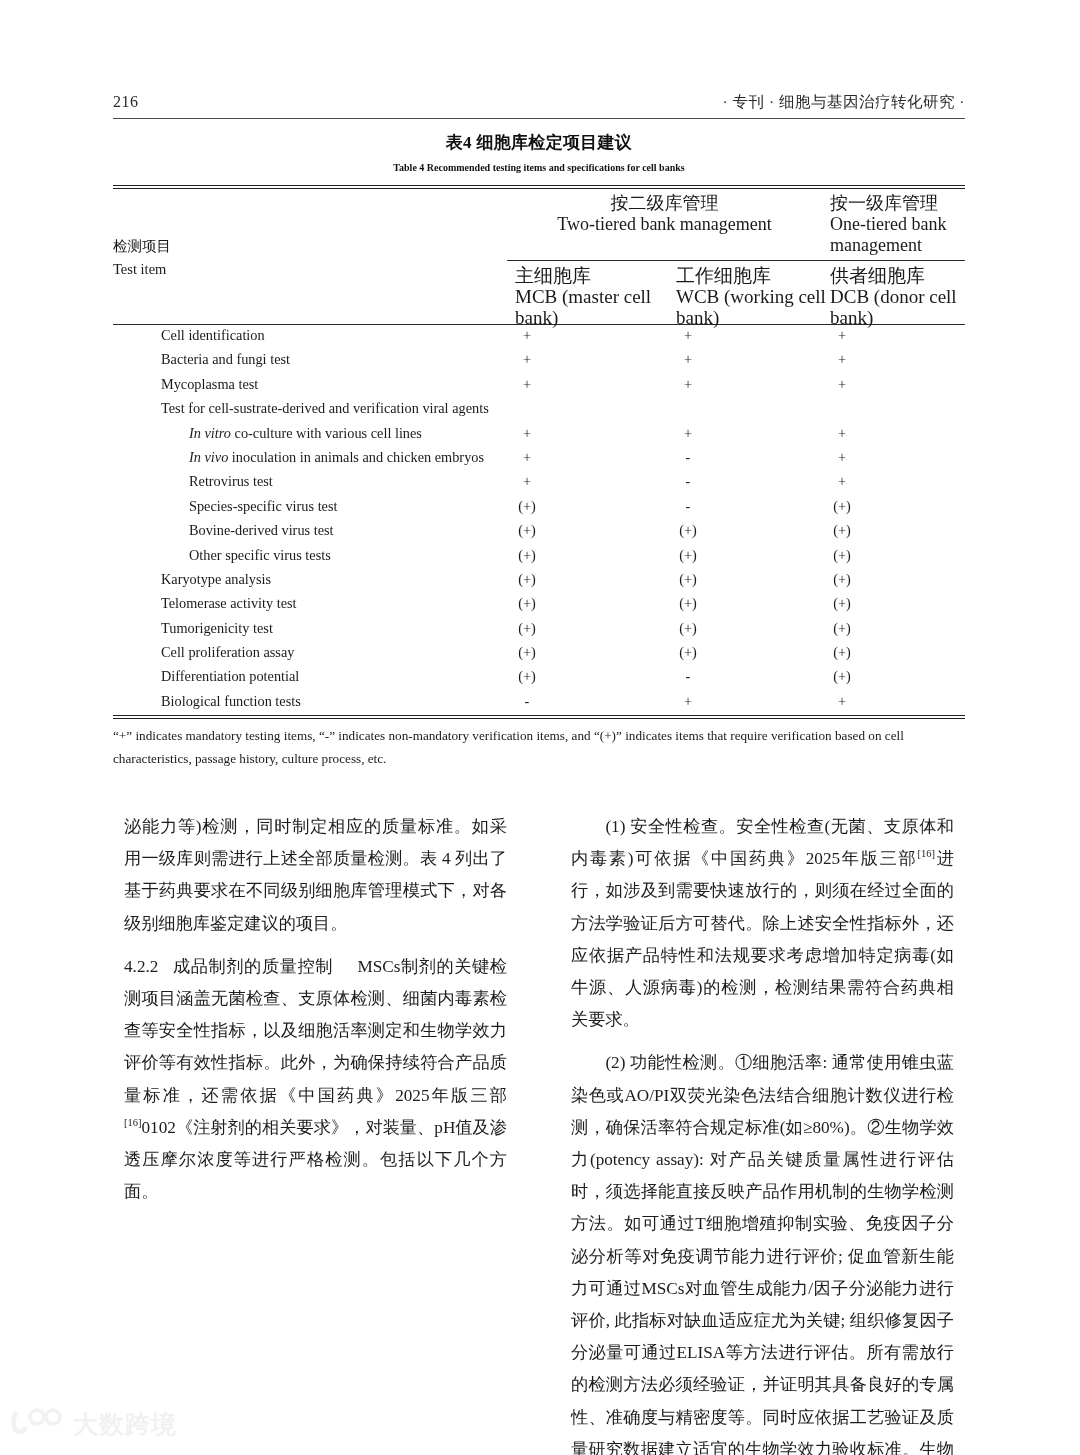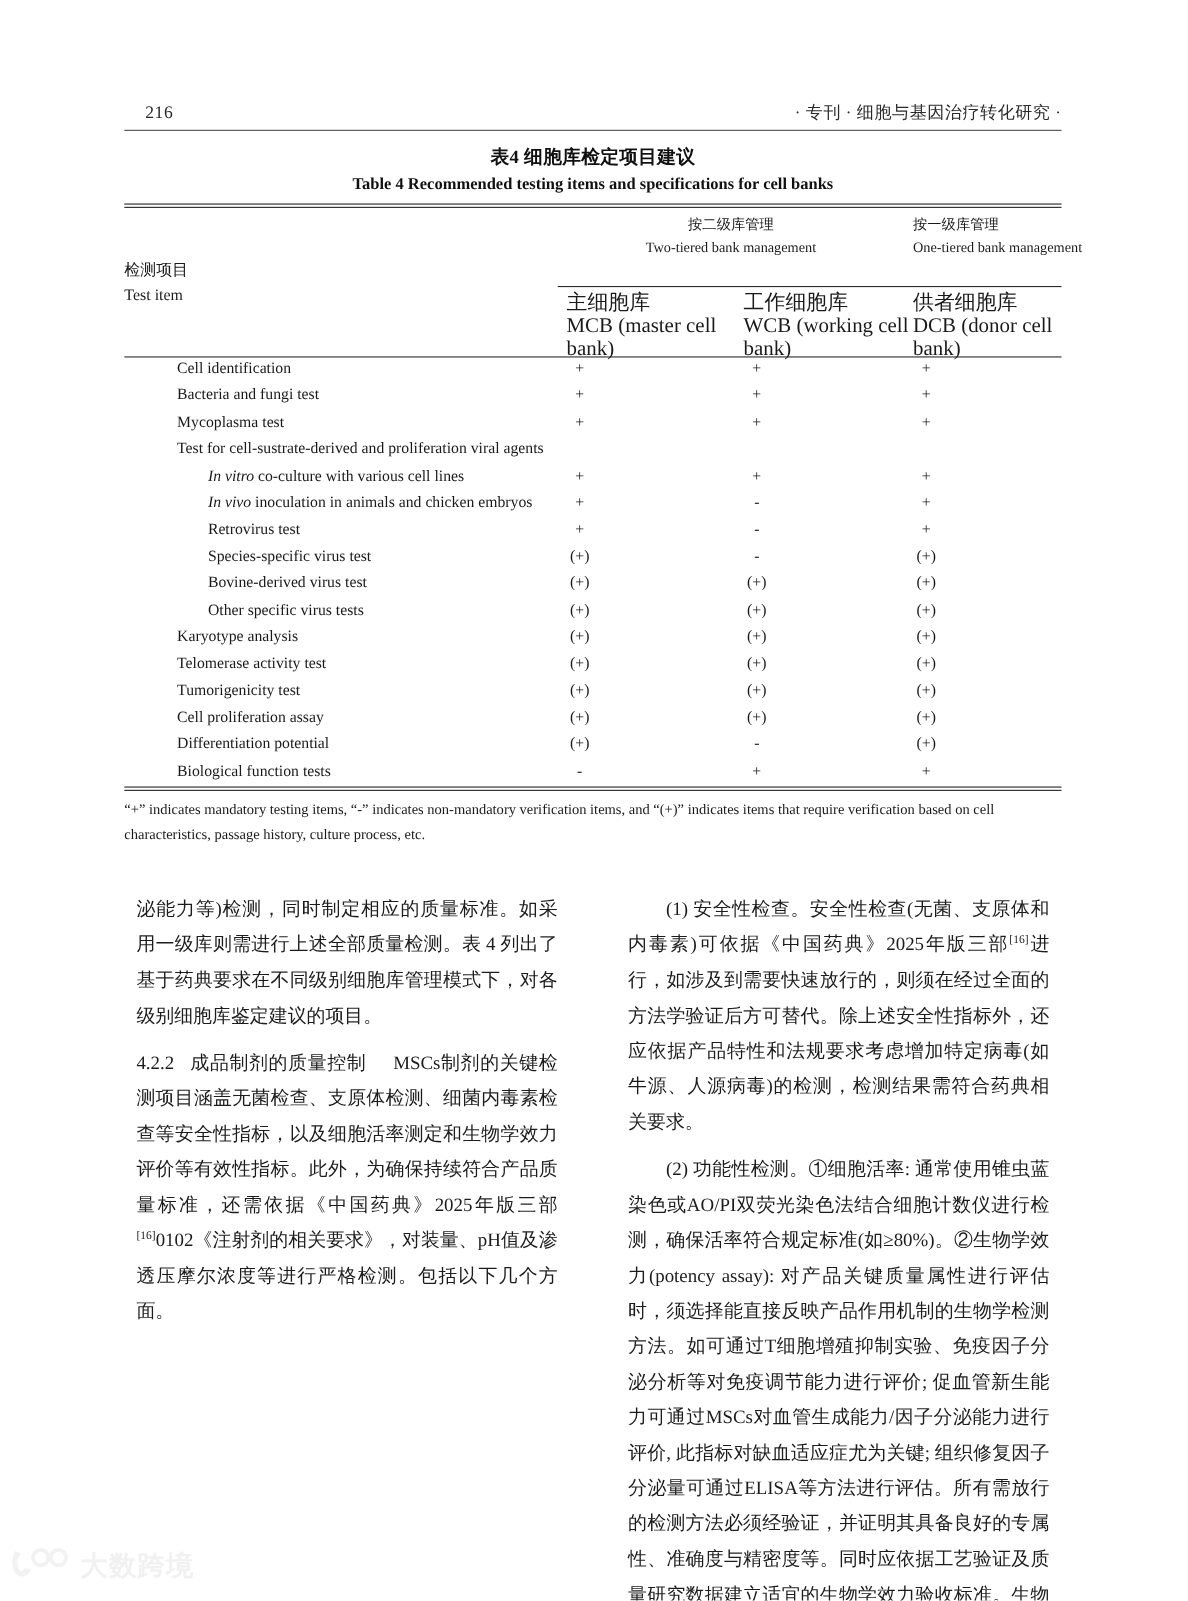--- a/index.html
+++ b/index.html
@@ -21,21 +21,20 @@
     top: 92px;
     width: 852px;
     display: flex;
     align-items: baseline;
     justify-content: space-between;
   }
   .folio {
     font-size: 16px;
     letter-spacing: 0.5px;
     color: #2a2a2a;
-    margin-left: 19px;
   }
   .running-head {
     font-size: 15.5px;
     color: #2a2a2a;
     letter-spacing: 0.5px;
   }
   .header-rule {
     position: absolute;
     left: 113px;
     top: 118px;
@@ -53,21 +52,21 @@
     text-align: center;
   }
   .caption-cn {
     font-size: 17px;
     font-weight: bold;
     letter-spacing: 0.3px;
     line-height: 24px;
     color: #111;
   }
   .caption-en {
-    font-size: 15px;
+    font-size: 10px;
     font-weight: bold;
     line-height: 24px;
     color: #111;
     margin-top: 1px;
   }
 
   
   .tbl {
     position: absolute;
     left: 113px;
@@ -91,21 +90,21 @@
   .th-left {
     position: absolute;
     left: 0px;
     top: 46px;
     font-size: 14.5px;
     line-height: 23px;
   }
   .th-group {
     position: absolute;
     top: 4px;
-    font-size: 13px;
+    font-size: 18px;
     line-height: 21px;
   }
   .th-group.two {
     left: 394px;
     width: 315px;
     text-align: center;
   }
   .th-group.one {
     left: 717px;
     width: 160px;
@@ -277,21 +276,21 @@
         <div class="cell-mark c2">+</div>
         <div class="cell-mark c3">+</div>
       </div>
       <div class="trow">
         <div class="cell-item">Mycoplasma test</div>
         <div class="cell-mark c1">+</div>
         <div class="cell-mark c2">+</div>
         <div class="cell-mark c3">+</div>
       </div>
       <div class="trow">
-        <div class="cell-item">Test for cell-sustrate-derived and proliferation viral agents</div>
+        <div class="cell-item">Test for cell-sustrate-derived and verification viral agents</div>
         <div class="cell-mark c1"></div>
         <div class="cell-mark c2"></div>
         <div class="cell-mark c3"></div>
       </div>
       <div class="trow">
         <div class="cell-item ind1"><span class="ital">In vitro</span> co-culture with various cell lines</div>
         <div class="cell-mark c1">+</div>
         <div class="cell-mark c2">+</div>
         <div class="cell-mark c3">+</div>
       </div>

